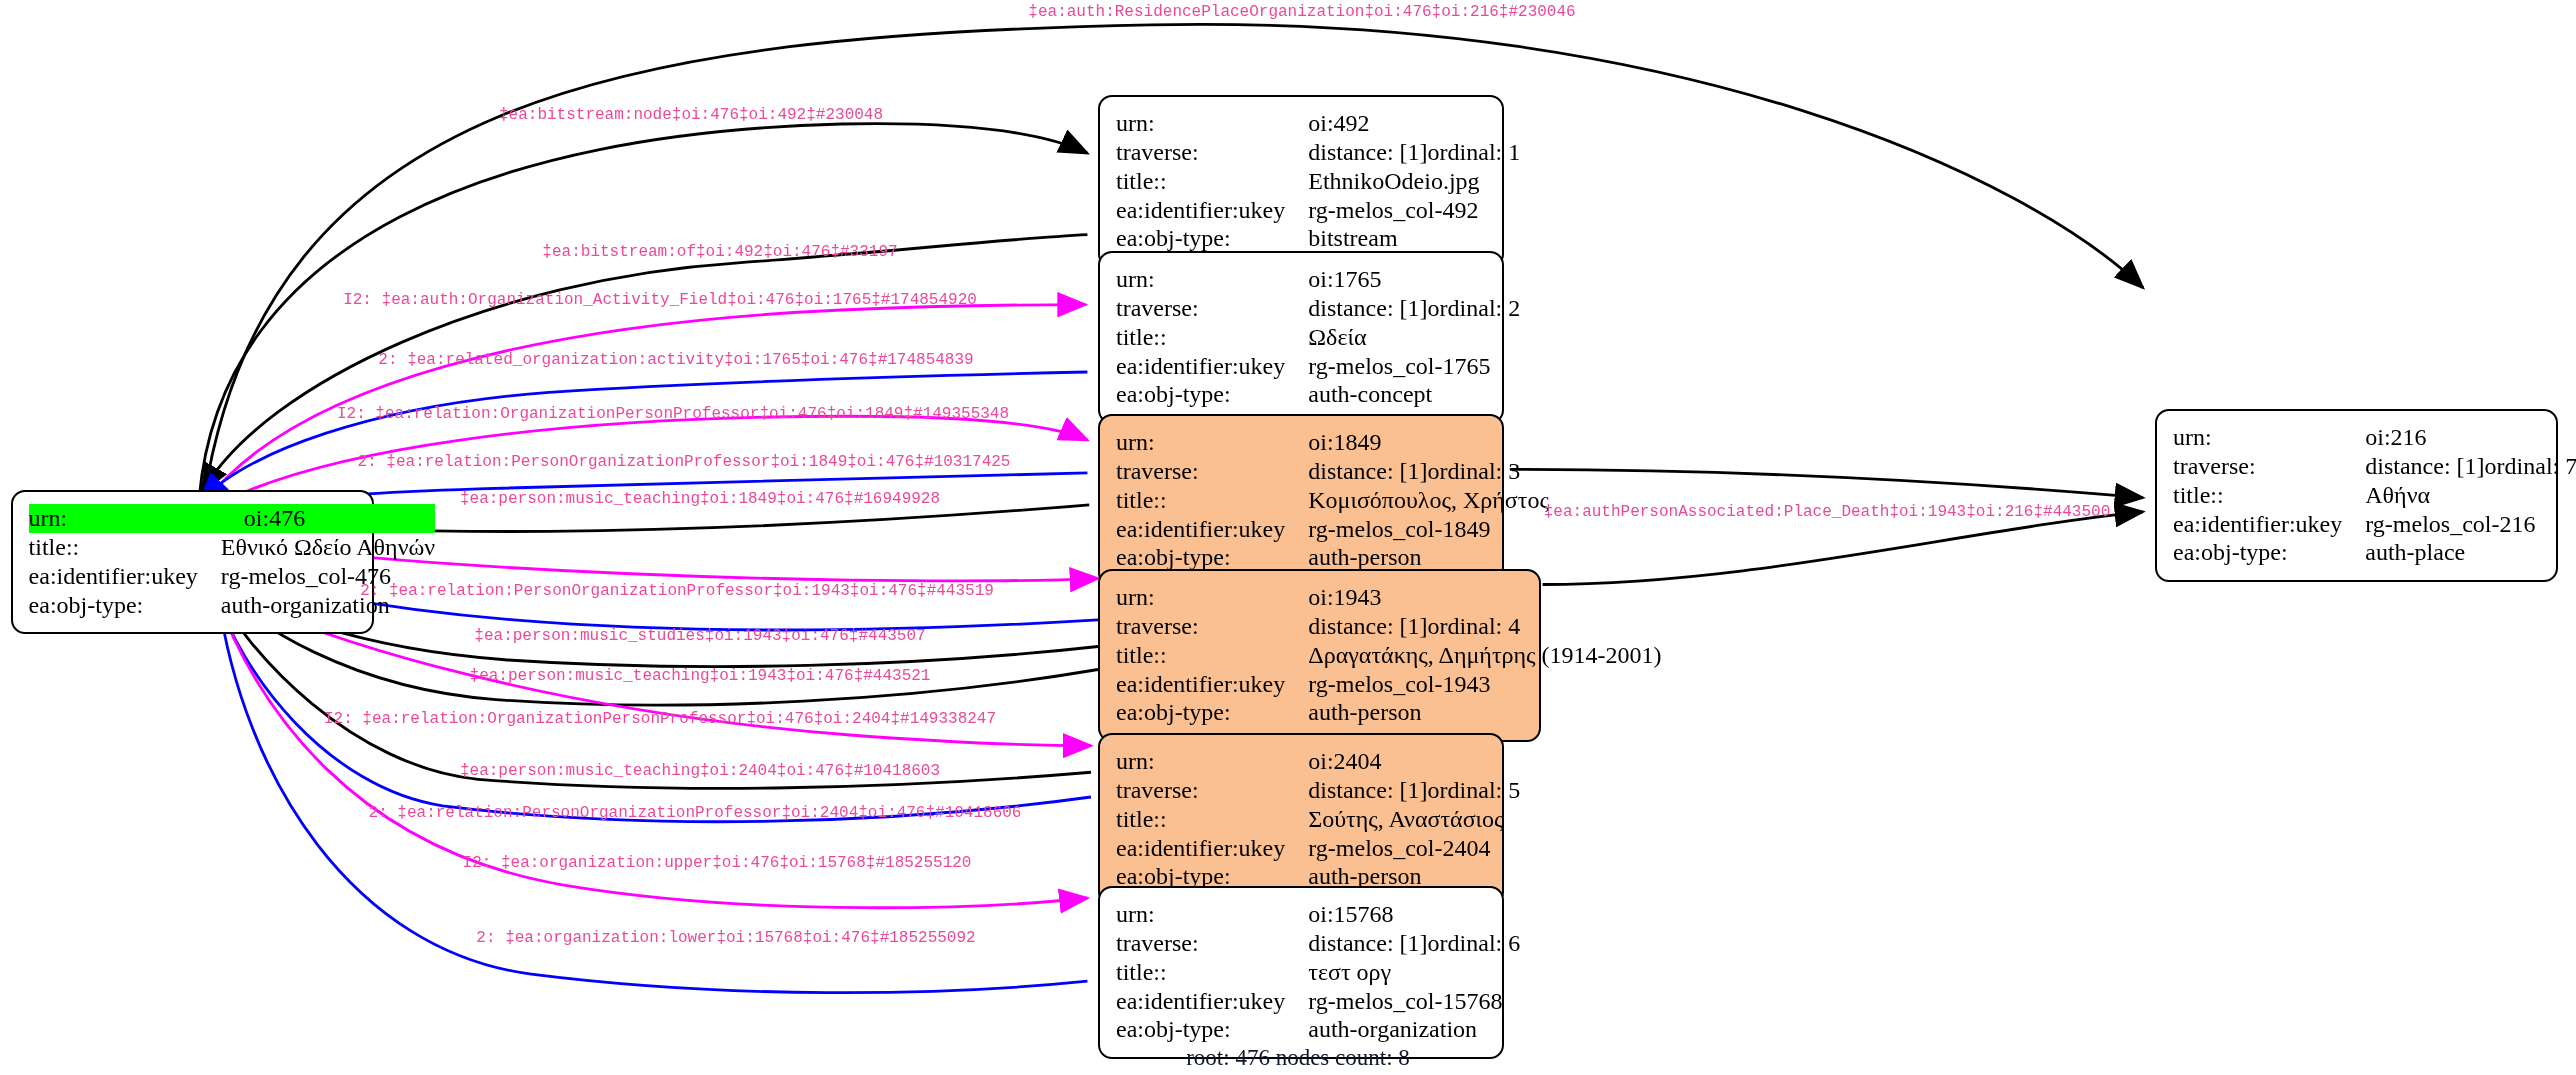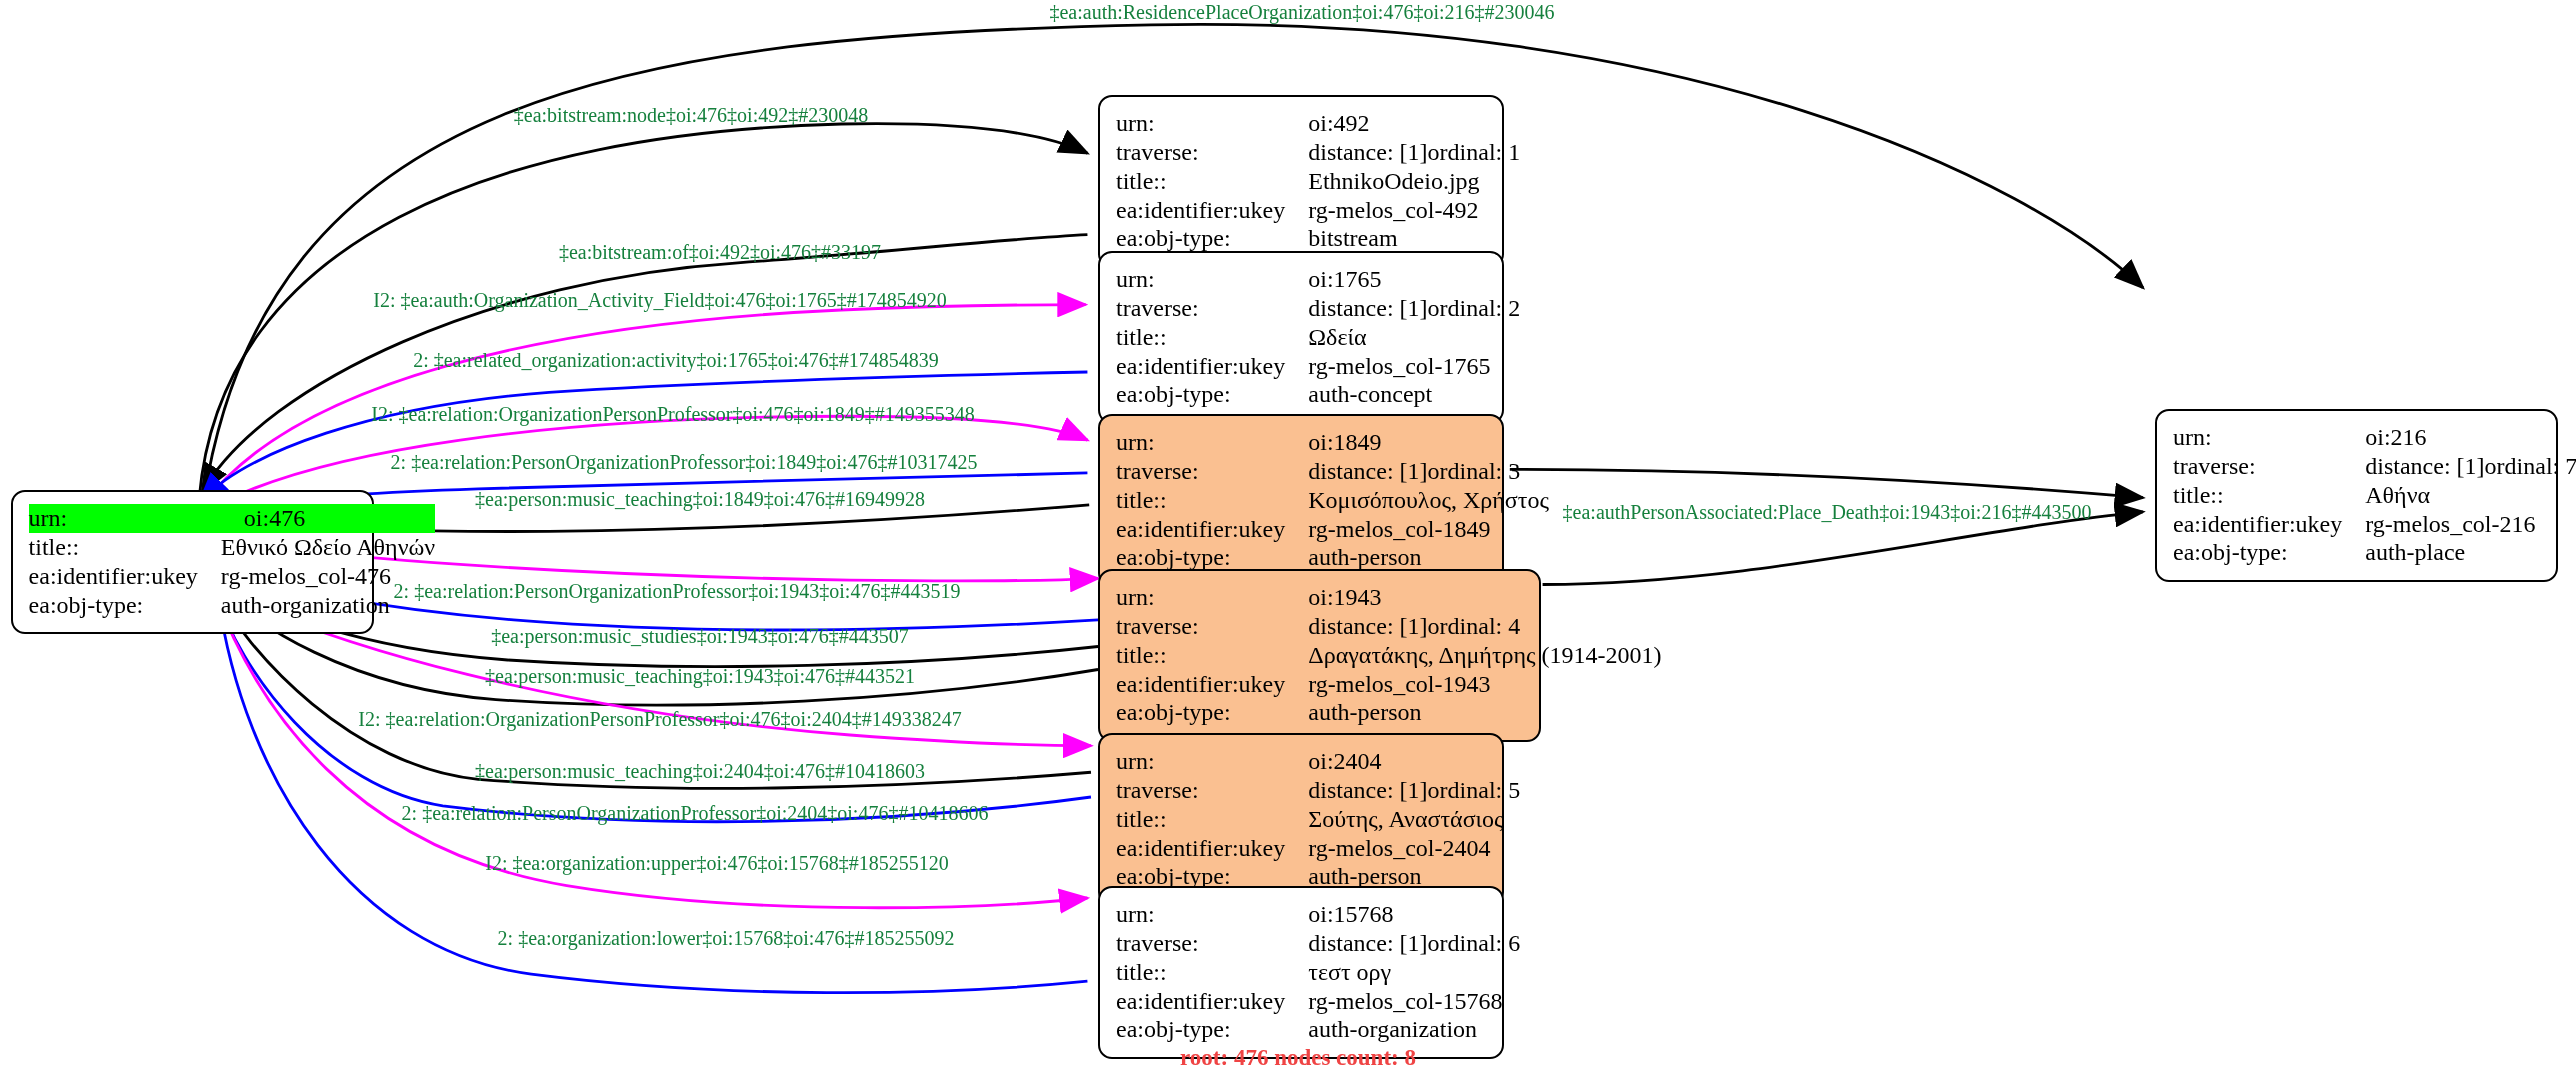--- a/index.html
+++ b/index.html
@@ -24,23 +24,23 @@
     width: 2576px;
     height: 1076px;
   }
   .edge-path {
     fill: none;
     stroke-width: 3.2;
   }
   .edge-label {
     position: absolute;
     white-space: nowrap;
-    font-family: Liberation Serif, serif;
-    font-size: 20px;
-    color: #15803d;
+    font-family: Liberation Mono, monospace;
+    font-size: 16px;
+    color: #ec4899;
     line-height: 1;
     transform: translate(-50%, -50%);
   }
   .node {
     position: absolute;
     box-sizing: border-box;
     border: 2.7px solid #000000;
     border-radius: 14px;
     background: #ffffff;
     padding: 12.4px 14px 12.4px 16px;
@@ -71,24 +71,23 @@
   .node-table tr.highlight td.val {
     padding-left: 23px;
   }
   .traverse-val {
     display: inline-block;
   }
   .footer-label {
     position: absolute;
     font-family: "Liberation Serif", "DejaVu Serif", serif;
     font-size: 23px;
-    color: #ef4444;
+    color: #0f172a;
     transform: translate(-50%, -50%);
     white-space: nowrap;
-    font-weight: bold;
   }
 </style>
 </head>
 <body>
 
 <div id="canvas">
 
   <svg id="edge-layer" viewBox="0 0 2909 1215" xmlns="http://www.w3.org/2000/svg">
     <defs>
       <marker id="ah-black" markerWidth="11" markerHeight="9" refX="10" refY="4.5" orient="auto" markerUnits="strokeWidth">

